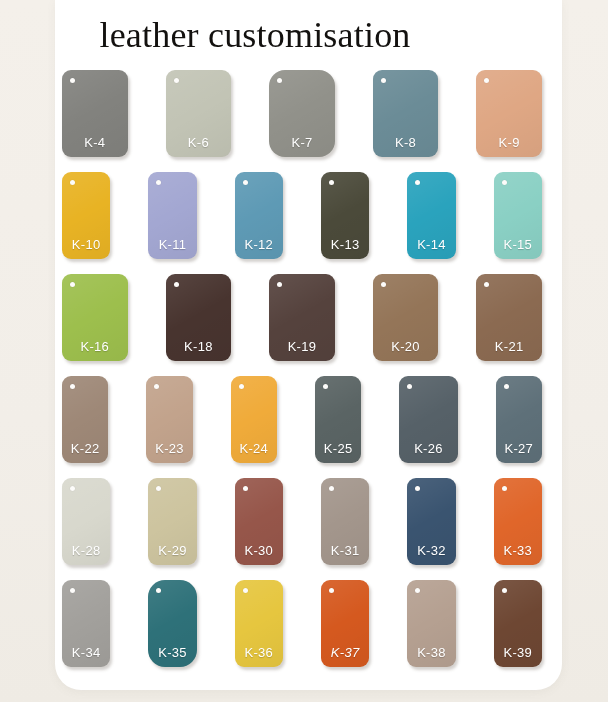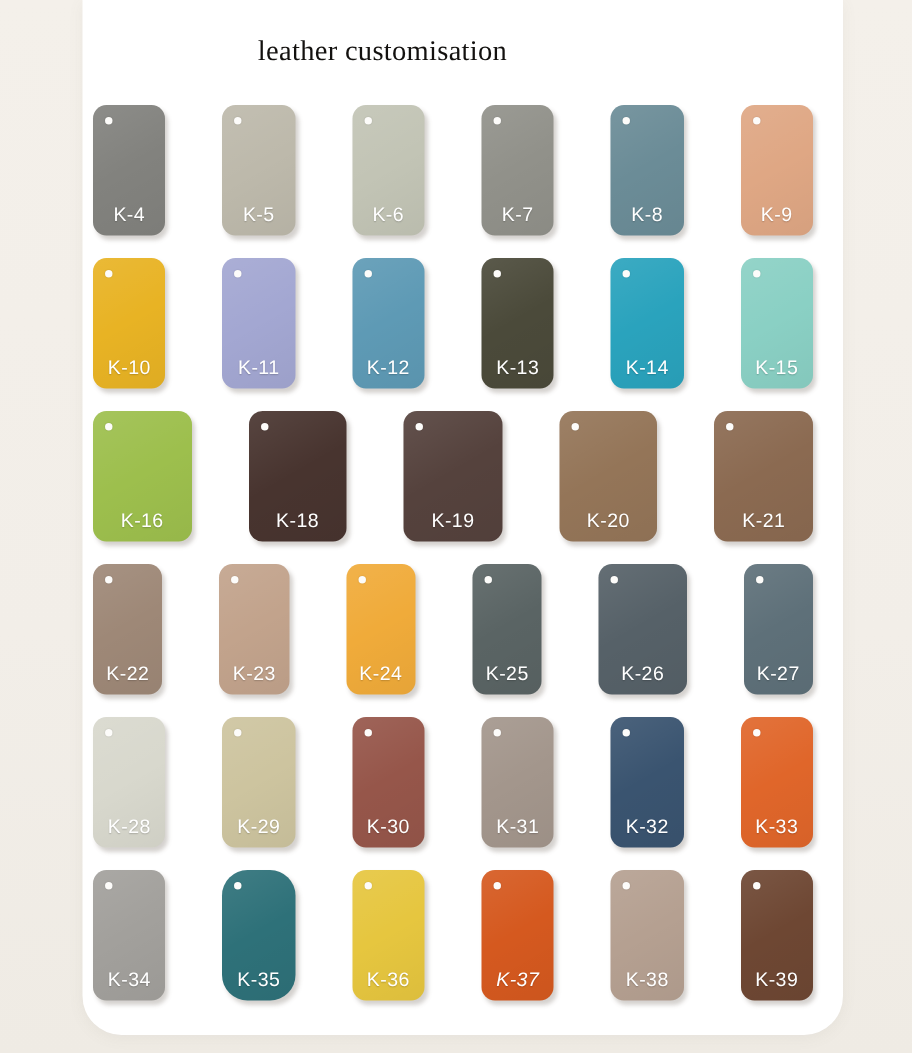--- a/index.html
+++ b/index.html
@@ -35,21 +35,21 @@
     box-shadow: 0 2px 10px rgba(120,110,100,0.07);
   }
 
   #title {
     position: absolute;
     left: 0;
     top: 18px;
     width: 510px;
     text-align: center;
     font-family: "Liberation Serif", "DejaVu Serif", serif;
-    font-size: 19px;
+    font-size: 36px;
     line-height: 34px;
     letter-spacing: 0.2px;
     color: #13110f;
     z-index: 4;
     white-space: nowrap;
   }
 
   #grid {
     position: absolute;
     left: 62px;
@@ -120,29 +120,25 @@
   <div id="panel"></div>
 
   <div id="title">leather customisation</div>
 
   <div id="grid">
       <div class="swatch-row">
         <div class="swatch" style="background: rgb(130, 130, 126);">
           <span class="punch-hole"></span>
           <span class="swatch-label">K-4</span>
         </div>
-        <div class="swatch" style="background: rgb(189, 185, 171);">
-          <span class="punch-hole"></span>
-          <span class="swatch-label">K-5</span>
-        </div>
         <div class="swatch" style="background: rgb(194, 196, 181);">
           <span class="punch-hole"></span>
           <span class="swatch-label">K-6</span>
         </div>
-        <div class="swatch" style="background: rgb(145, 145, 138);">
+        <div class="swatch" style="background: rgb(145, 145, 138); border-radius: 16px;">
           <span class="punch-hole"></span>
           <span class="swatch-label">K-7</span>
         </div>
         <div class="swatch" style="background: rgb(107, 140, 151);">
           <span class="punch-hole"></span>
           <span class="swatch-label">K-8</span>
         </div>
         <div class="swatch" style="background: rgb(223, 167, 132);">
           <span class="punch-hole"></span>
           <span class="swatch-label">K-9</span>

